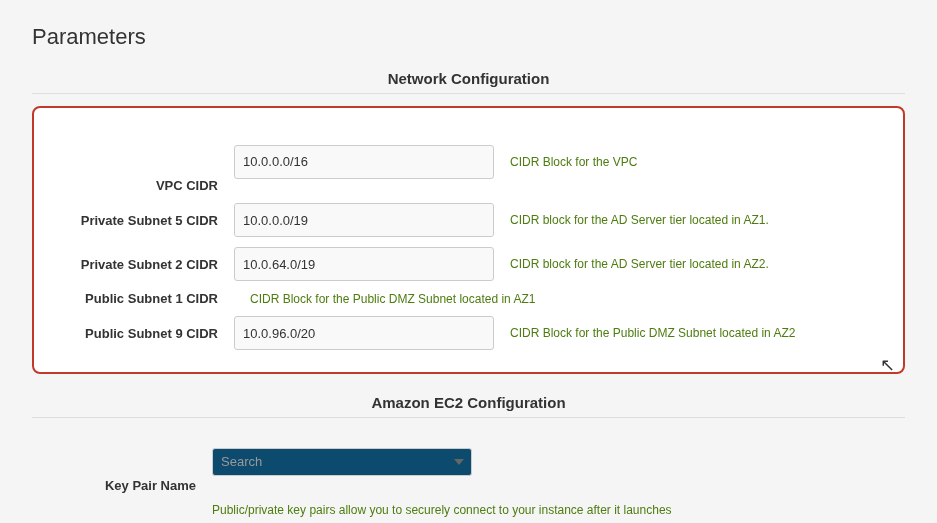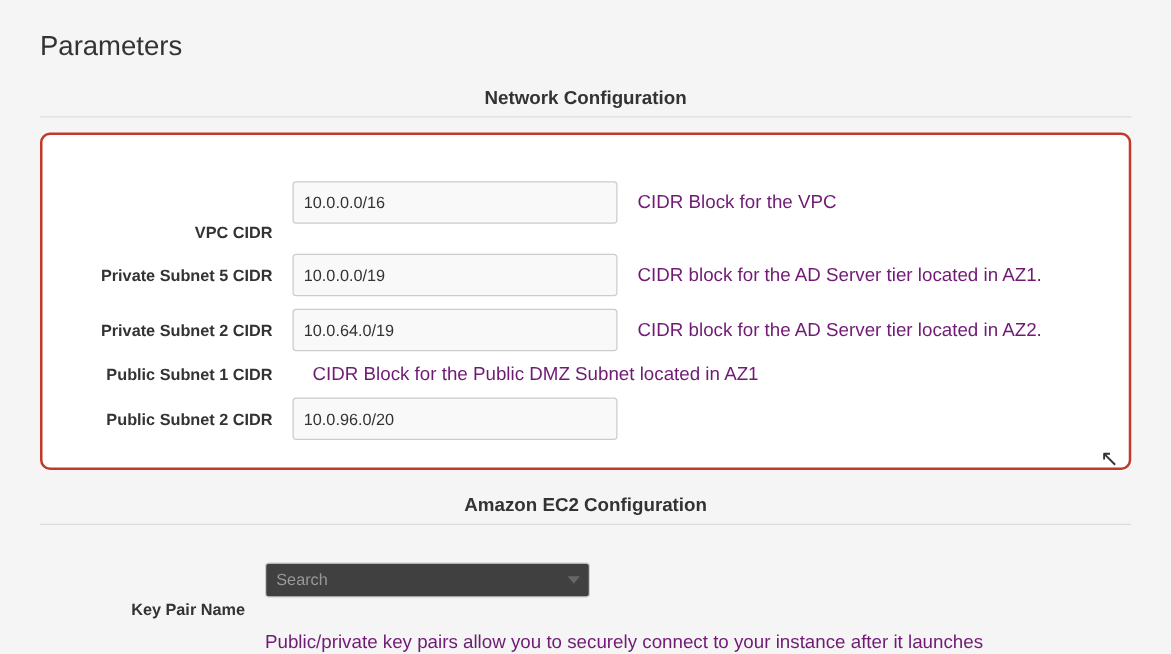--- a/index.html
+++ b/index.html
@@ -61,40 +61,40 @@
       border: 1px solid #ccc;
       border-radius: 3px;
       padding: 16px 8px;
       font-size: 13px;
       background: #f9f9f9;
       color: #333;
       flex-shrink: 0;
     }
     .form-hint {
       margin-left: 16px;
-      font-size: 15px;
-      color: #701a75;
+      font-size: 12px;
+      color: #4d7c0f;
       flex: 1;
     }
     .ec2-section {
       margin-top: 8px;
     }
     .select-wrapper {
       position: relative;
       width: 260px;
       flex-shrink: 0;
     }
     .form-select {
       width: 100%;
       height: 28px;
       border: 1px solid #ccc;
       border-radius: 3px;
       padding: 4px 28px 4px 8px;
       font-size: 13px;
-      background: #404040;
+      background: #0c4a6e;
       color: #999;
       appearance: none;
       -webkit-appearance: none;
     }
     .select-arrow {
       position: absolute;
       right: 8px;
       top: 50%;
       transform: translateY(-50%);
       width: 0;
@@ -137,22 +137,23 @@
         <input class="form-input" type="text" value="10.0.64.0/19" style="">
         <span class="form-hint">CIDR block for the AD Server tier located in AZ2.</span>
       </div>
 
       <div class="form-row">
         <label class="form-label">Public Subnet 1 CIDR</label>
         <span class="form-hint">CIDR Block for the Public DMZ Subnet located in AZ1</span>
       </div>
 
       <div class="form-row">
-        <label class="form-label">Public Subnet 2 CIDR</label>
+        <label class="form-label">Public Subnet 9 CIDR</label>
         <input class="form-input" type="text" value="10.0.96.0/20" style="">
+        <span class="form-hint">CIDR Block for the Public DMZ Subnet located in AZ2</span>
       </div>
 
     </div>
 
     <div style="position:absolute; right:10px; bottom:-2px; font-size:18px; color:#333;">↖</div>
   </div>
 
   <div class="ec2-section">
     <div class="section-title">Amazon EC2 Configuration</div>
 

